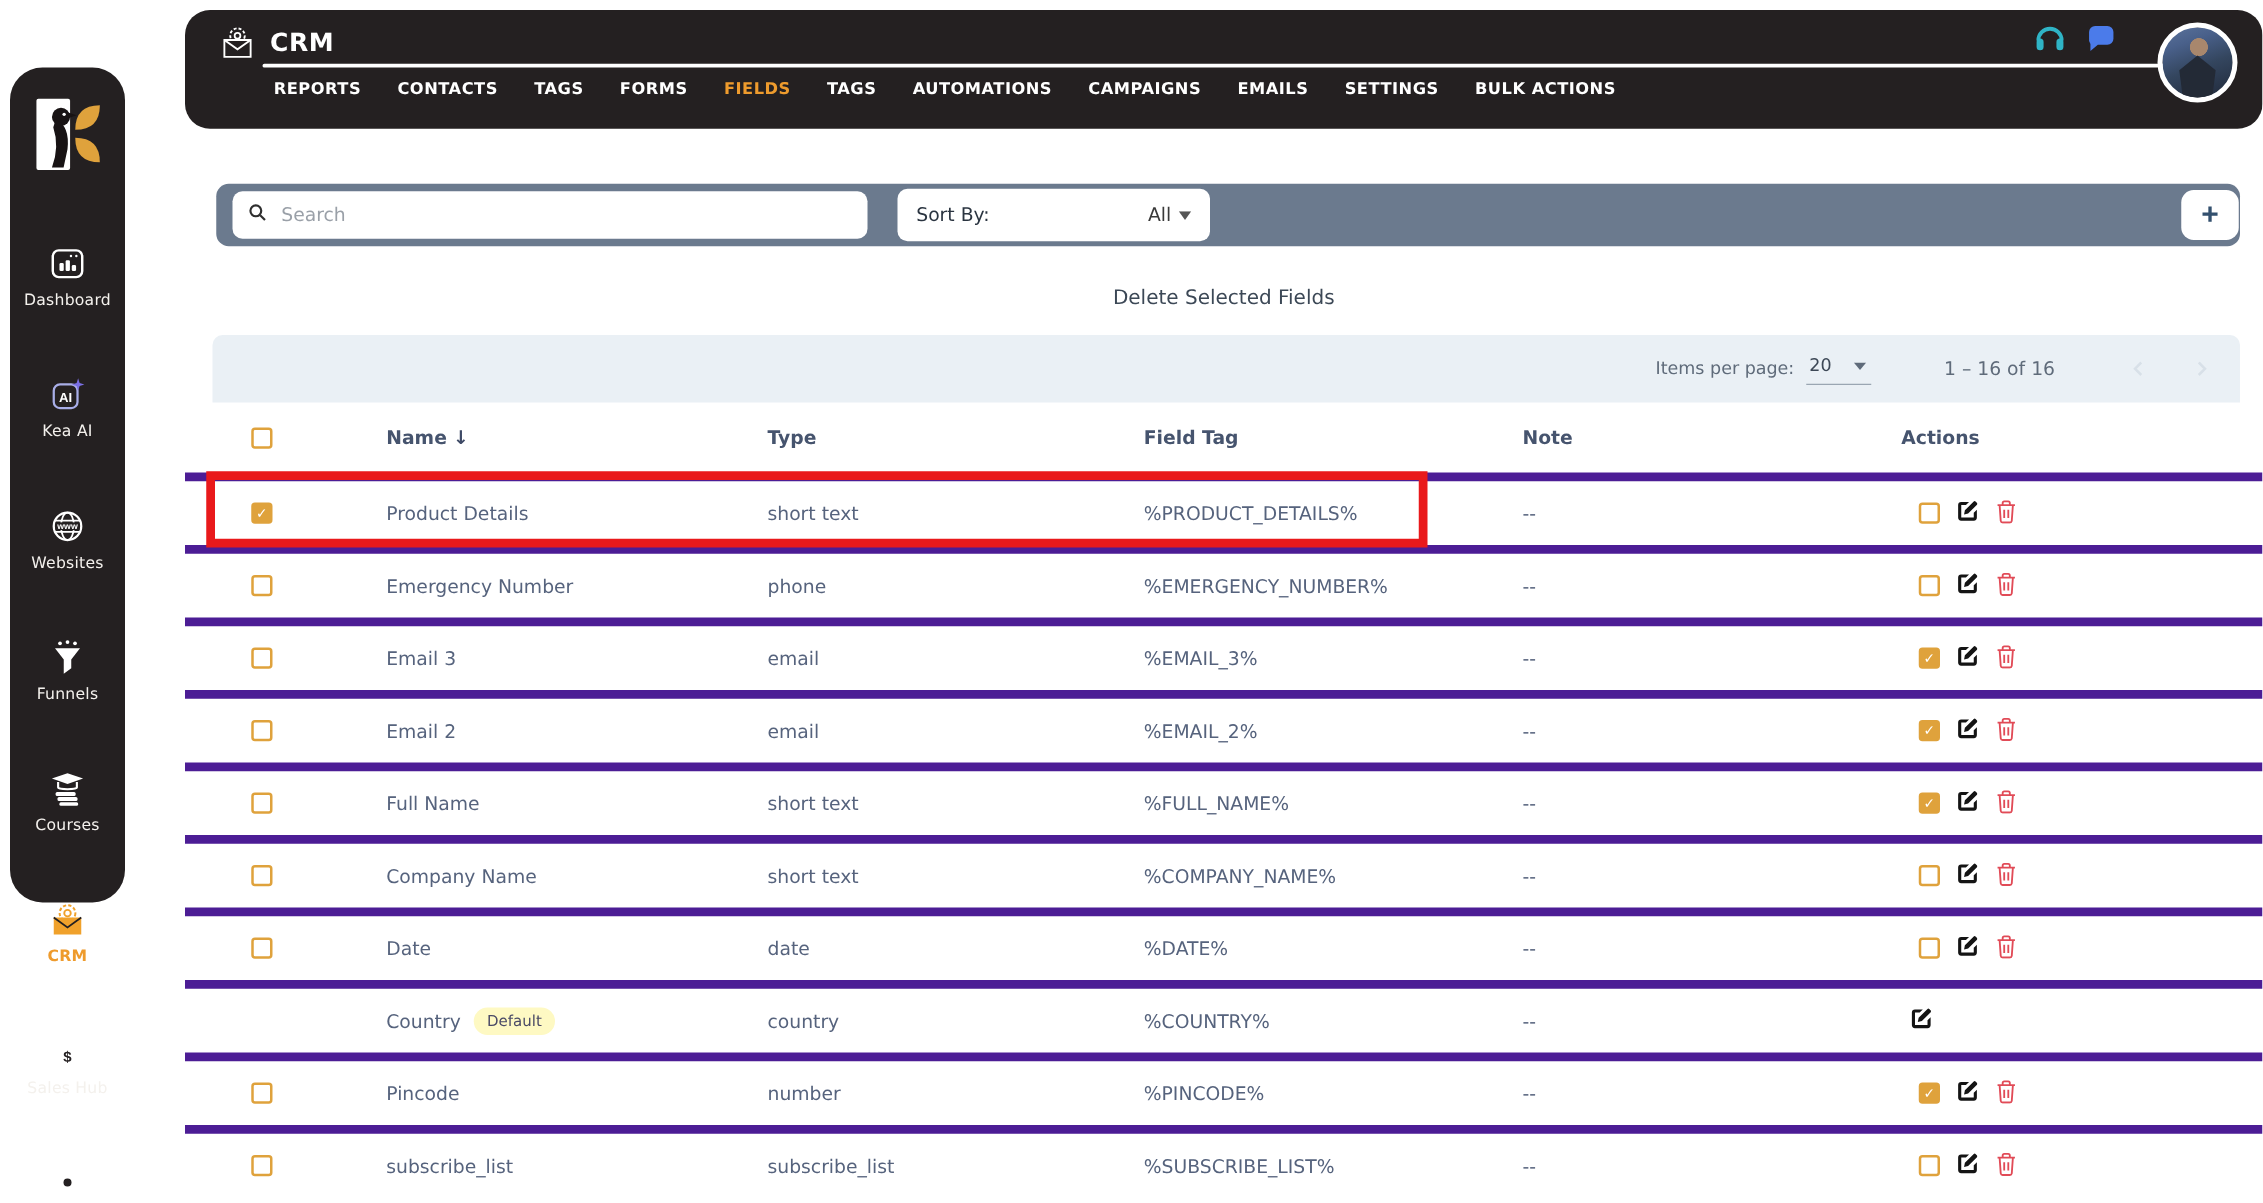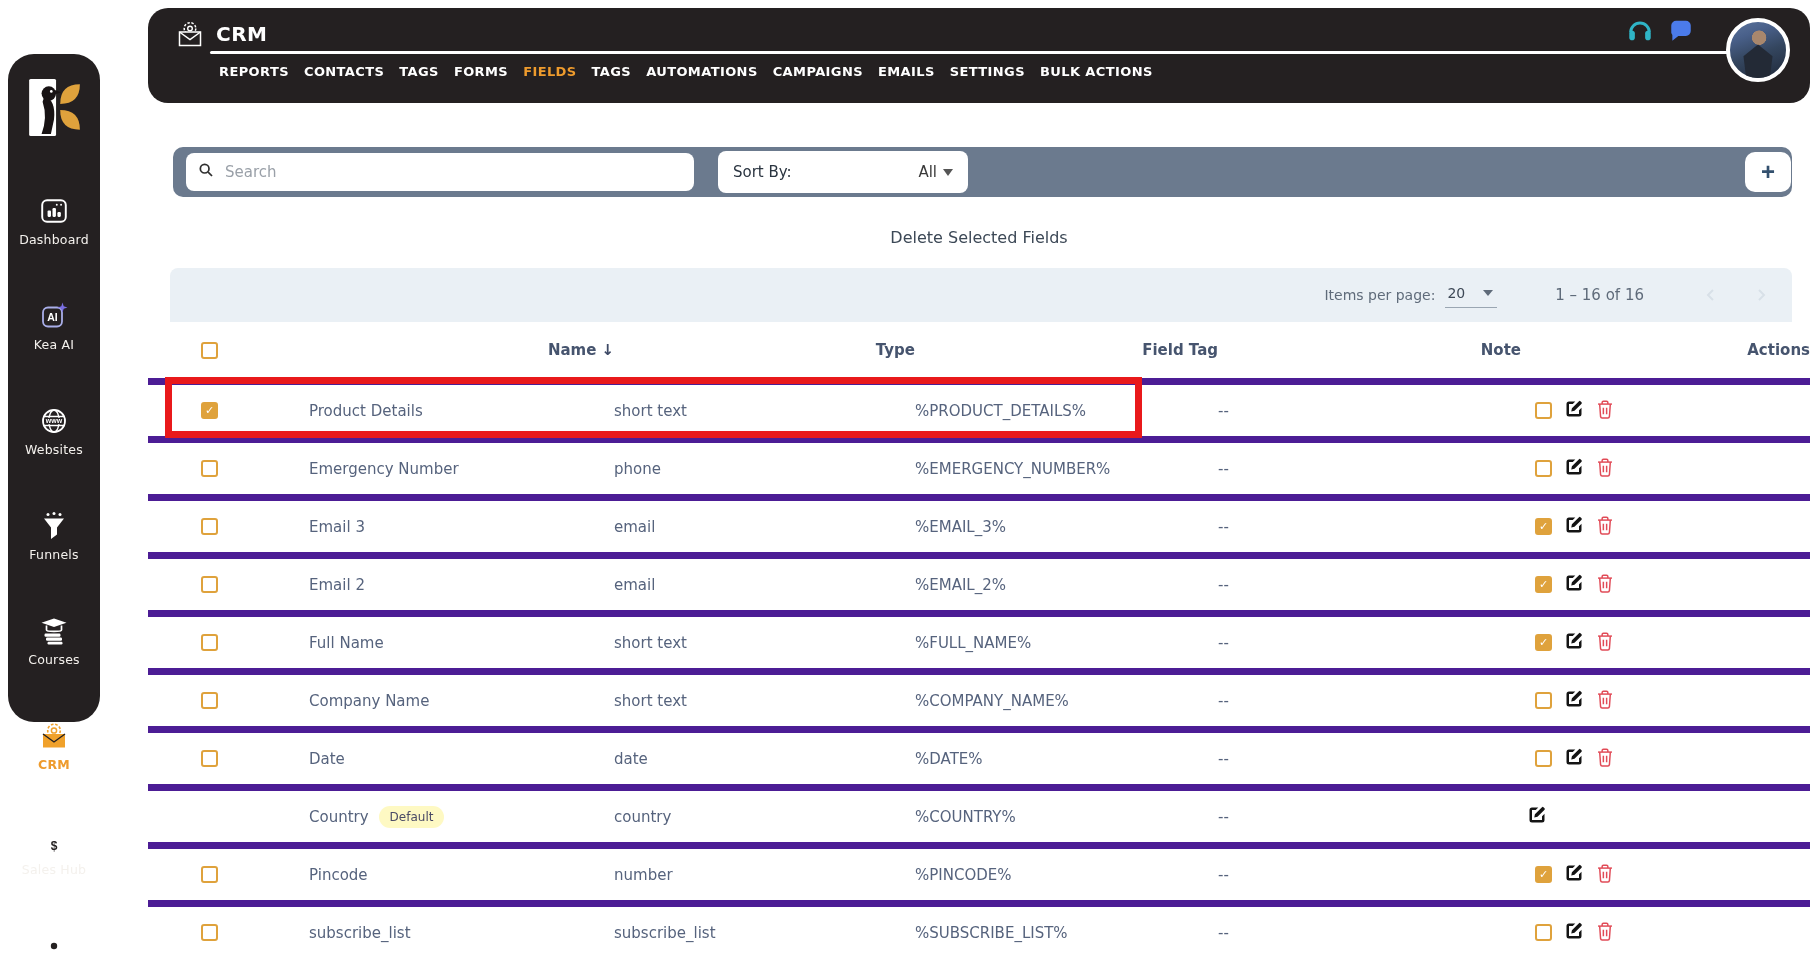--- a/index.html
+++ b/index.html
@@ -14,21 +14,21 @@
   .side-icon{width:30px;height:30px;display:flex;align-items:center;justify-content:center;}
   .side-icon svg{width:30px;height:30px;}
   .side-label{font-size:12.5px;color:#F4F1ED;letter-spacing:.2px;}
   .side-item.active .side-label{color:#EE9B2D;font-weight:700;}
   
   .header{position:absolute;left:148px;top:8px;width:1662px;height:95px;background:#242021;border-radius:20px;}
   .header-title-row{position:absolute;left:28px;top:12px;display:flex;align-items:center;gap:12px;}
   .crm-badge{width:28px;height:28px;}
   .header-title{color:#fff;font-size:20px;font-weight:700;letter-spacing:.5px;}
   .header-line{position:absolute;left:62px;right:62px;top:43px;height:3px;background:#fff;border-radius:2px;}
-  .nav{position:absolute;left:71px;top:56px;display:flex;gap:15px;align-items:flex-start;}
+  .nav{position:absolute;left:71px;top:56px;display:flex;gap:29px;align-items:flex-start;}
   .nav-item{color:#fff;font-size:13px;font-weight:600;letter-spacing:.4px;cursor:pointer;white-space:nowrap;}
   .nav-item.active{color:#EE9B2D;}
   .hicon{position:absolute;cursor:pointer;}
   .hicon svg{display:block;}
   .icon-headphones{left:1478px;top:8px;width:28px;height:28px;}
   .icon-chat{left:1520px;top:10px;width:26px;height:26px;}
   .avatar{position:absolute;top:10px;right:20px;width:64px;height:64px;border-radius:50%;border:4px solid #fff;
     box-sizing:border-box;overflow:hidden;z-index:4;cursor:pointer;
     background:
       radial-gradient(circle at 52% 28%, #a8876d 0 14%, rgba(0,0,0,0) 15%),
@@ -59,21 +59,21 @@
     padding:2px 4px 6px 2px;cursor:pointer;}
   .ipp-value{font-size:14px;color:#3d4856;}
   .range-text{font-size:15px;color:#5F6B7A;margin-left:58px;}
   .page-chevrons{display:flex;gap:44px;margin-left:62px;}
   .chev{cursor:default;opacity:.8;}
   
   .table{position:absolute;left:148px;top:322px;width:1662px;}
   .thead,.trow{display:grid;grid-template-columns:108px 305px 301px 303px 303px 1fr;align-items:center;
     padding-left:53px;box-sizing:border-box;}
   .thead{height:56px;}
-  .th{font-size:15px;color:#46546E;font-weight:600;display:flex;align-items:center;justify-content:flex-end;}
+  .th{font-size:15px;color:#46546E;font-weight:600;display:flex;align-items:center;}
   .sort-arrow{margin-left:5px;font-weight:700;color:#3E4A66;}
   .trow{height:58px;border-top:7px solid #4c1d95;font-size:15px;color:#56637D;background:#fff;}
   .cell{display:flex;align-items:center;}
   .name-cell span:first-child{white-space:nowrap;}
   .pill{background:#fef9c3;color:#4A4A66;font-size:12px;padding:4px 11px;border-radius:12px;margin-left:10px;white-space:nowrap;}
   .cb{width:17px;height:17px;border:2px solid #DFA23C;border-radius:3px;box-sizing:border-box;background:#fff;cursor:pointer;
     display:flex;align-items:center;justify-content:center;}
   .cb.checked{background:#DFA23C;}
   .cb.checked::after{content:"\2713";color:#fff;font-size:11px;font-weight:700;line-height:1;}
   .actions{gap:12px;padding-left:14px;}

